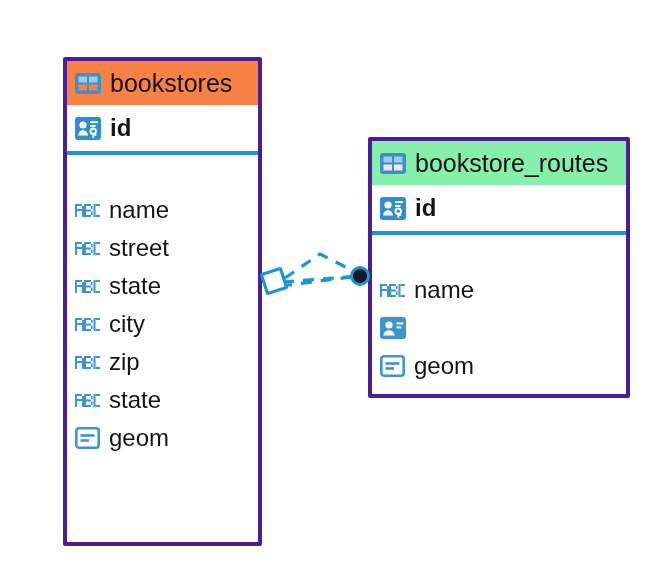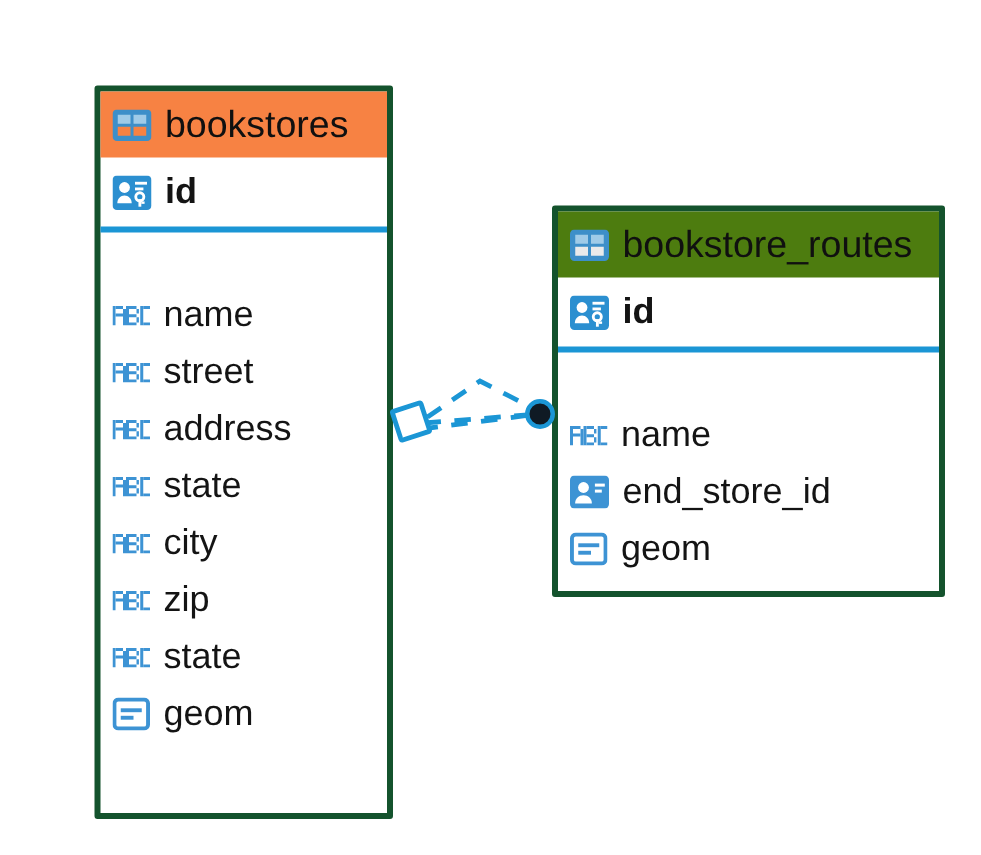--- a/index.html
+++ b/index.html
@@ -19,34 +19,34 @@
   #canvas {
     position: absolute;
     inset: 0;
   }
 
   
   .entity {
     position: absolute;
     box-sizing: border-box;
     background: #ffffff;
-    border: 4px solid #14532d;
+    border: 4px solid #4c1d95;
     border-radius: 2px;
   }
 
   .entity-header {
     display: flex;
     align-items: center;
     box-sizing: border-box;
     height: 44px;
     padding: 0 8px;
     gap: 9px;
   }
   .entity-header.accent { background: #f78243; }
-  .entity-header.neutral { background: #4d7c0f; }
+  .entity-header.neutral { background: #86efac; }
 
   .entity-title {
     font-size: 25px;
     color: #101010;
     line-height: 1;
     white-space: nowrap;
   }
 
   
   .pk-divider {
@@ -176,42 +176,20 @@
                 <rect x="11" y="11" width="5" height="2"></rect>
               <rect x="18.5" y="0" width="2" height="13"></rect>
                 <rect x="20.5" y="0" width="4.5" height="2"></rect>
               <rect x="20.5" y="11" width="4.5" height="2"></rect>
             </g>
           </svg>
         </span>
         <span class="field-name">street</span>
       </div>
 
-      <div class="field-row">
-        <span class="icon">
-          <svg width="25" height="13" viewBox="0 0 25 13">
-            <g fill="#3d93d4">
-              <rect x="0" y="0" width="2" height="13"></rect>
-                <rect x="2" y="0" width="5" height="2"></rect>
-              <rect x="7" y="2" width="2" height="11"></rect>
-                <rect x="2" y="5" width="5" height="2"></rect>
-              <rect x="9" y="0" width="2" height="13"></rect>
-                <rect x="11" y="0" width="5" height="2"></rect>
-              <rect x="16" y="2" width="1.6" height="3"></rect>
-                <rect x="11" y="5.5" width="5" height="2"></rect>
-              <rect x="16" y="7.5" width="1.6" height="3.5"></rect>
-                <rect x="11" y="11" width="5" height="2"></rect>
-              <rect x="18.5" y="0" width="2" height="13"></rect>
-                <rect x="20.5" y="0" width="4.5" height="2"></rect>
-              <rect x="20.5" y="11" width="4.5" height="2"></rect>
-            </g>
-          </svg>
-        </span>
-        <span class="field-name">address</span>
-      </div>
 
       <div class="field-row">
         <span class="icon">
           <svg width="25" height="13" viewBox="0 0 25 13">
             <g fill="#3d93d4">
               <rect x="0" y="0" width="2" height="13"></rect>
                 <rect x="2" y="0" width="5" height="2"></rect>
               <rect x="7" y="2" width="2" height="11"></rect>
                 <rect x="2" y="5" width="5" height="2"></rect>
               <rect x="9" y="0" width="2" height="13"></rect>
@@ -375,21 +353,20 @@
       <div class="field-row">
         <span class="icon">
           <svg width="26" height="22" viewBox="0 0 26 22">
             <rect x="0" y="0" width="26" height="22" rx="3" fill="#3d93d4"></rect>
             <circle cx="9" cy="8" r="3.6" fill="#ffffff"></circle>
             <path d="M3.4 18.6c0-3.2 2.5-5.4 5.6-5.4s5.6 2.2 5.6 5.4z" fill="#ffffff"></path>
             <rect x="16.6" y="5.4" width="6.6" height="2" fill="#ffffff"></rect>
             <rect x="16.6" y="9.4" width="4.6" height="2" fill="#ffffff"></rect>
           </svg>
         </span>
-        <span class="field-name">end_store_id</span>
       </div>
 
       <div class="field-row">
         <span class="icon">
           <svg width="25" height="22" viewBox="0 0 25 22">
             <rect x="1.3" y="1.3" width="22.4" height="19.4" rx="2.6" fill="#ffffff" stroke="#3d93d4" stroke-width="2.6"></rect>
             <rect x="5.5" y="7.2" width="14" height="2.6" fill="#3d93d4"></rect>
             <rect x="5.5" y="12.2" width="8.5" height="2.6" fill="#3d93d4"></rect>
           </svg>
         </span>

